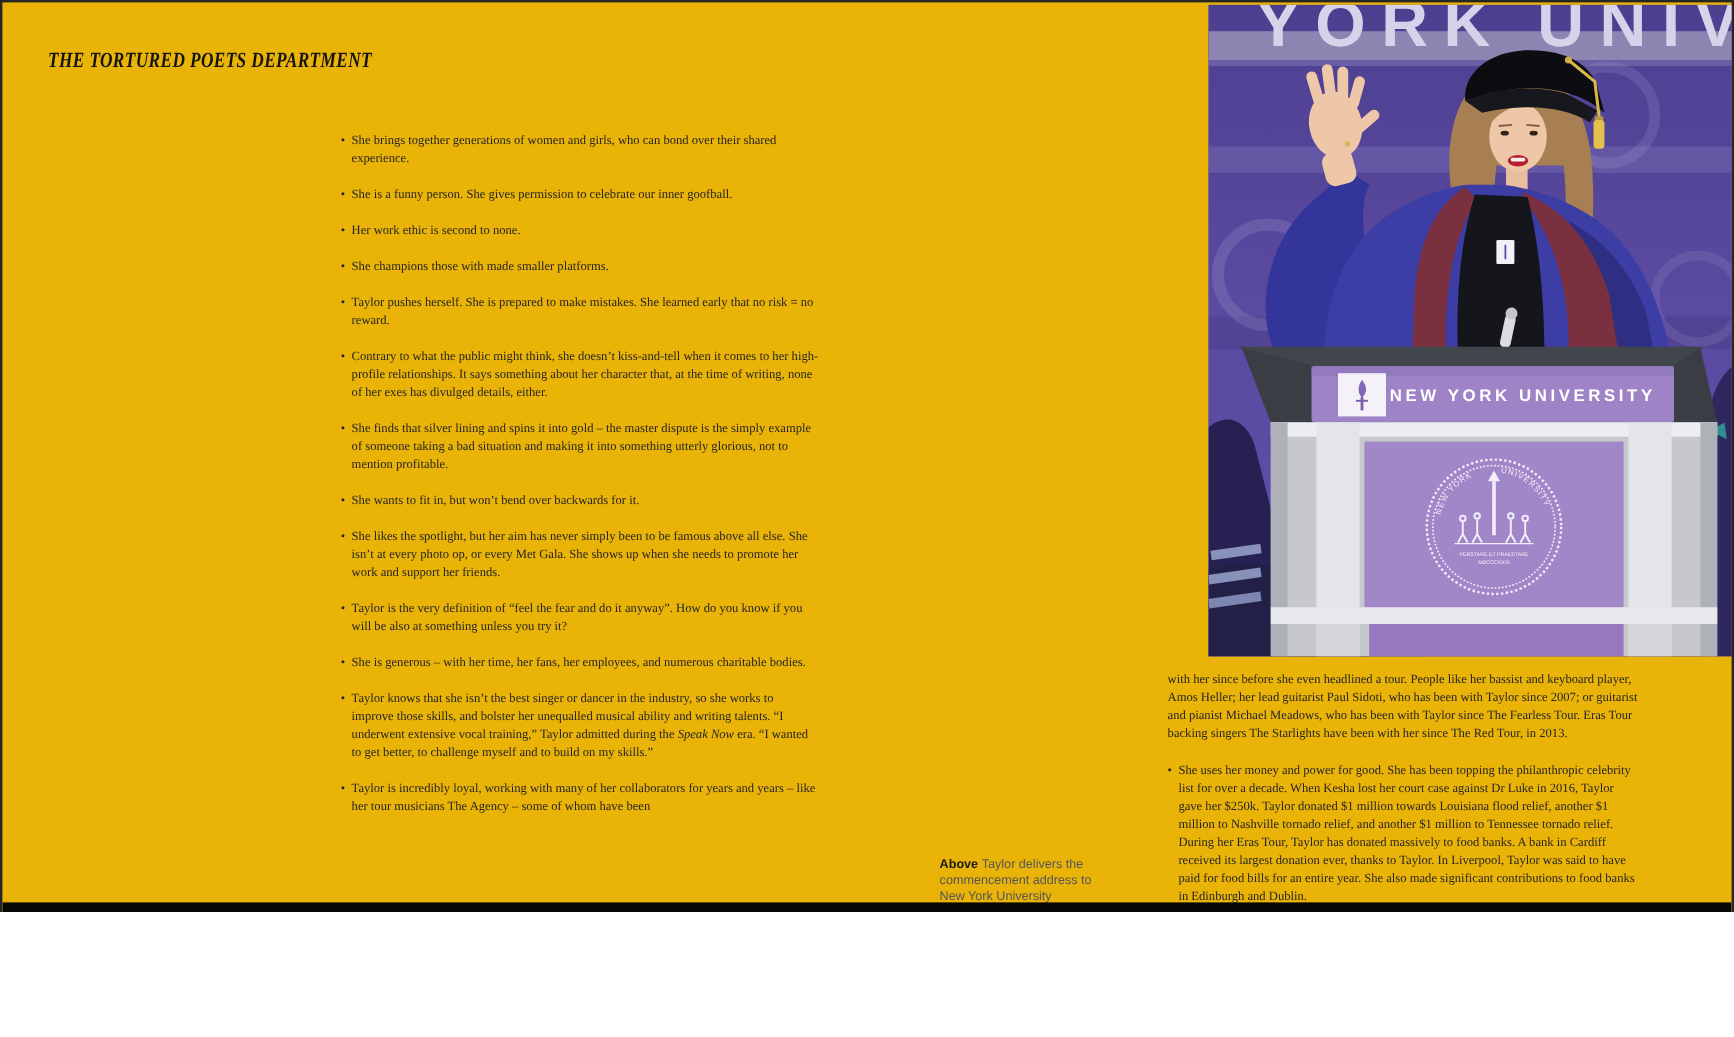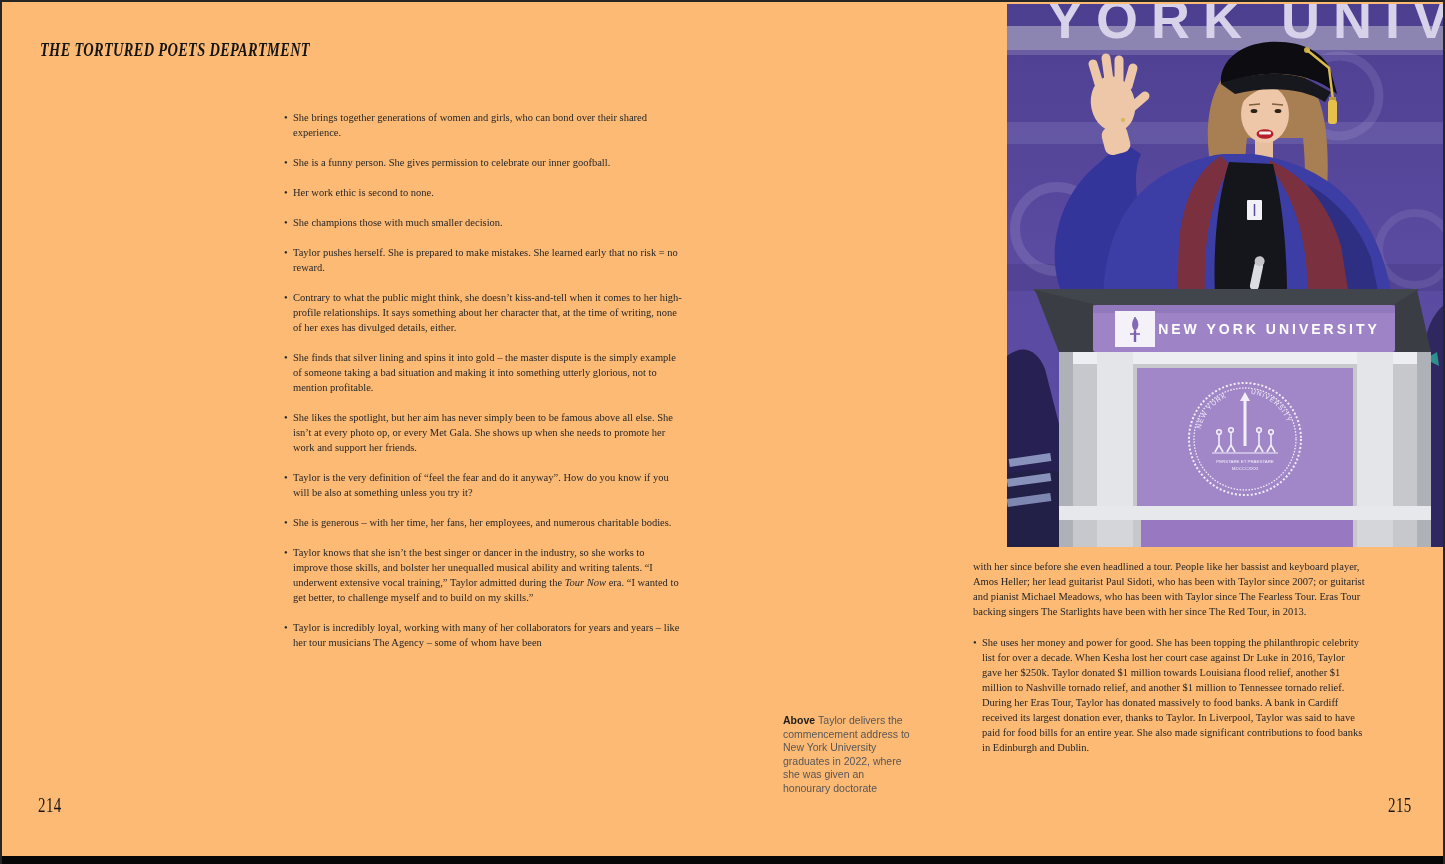--- a/index.html
+++ b/index.html
@@ -1,18 +1,18 @@
 <!DOCTYPE html>
 <html><head>
 <meta charset="utf-8">
 <style>
   html,body{margin:0;padding:0;background:#ffffff;}
   .screen{
-    position:relative;width:1445px;height:864px;box-sizing:border-box;
-    background:#fdba74;overflow:hidden;
+    position:relative;width:1445px;height:760px;box-sizing:border-box;
+    background:#eab308;overflow:hidden;
     border-top:2px solid #262624;border-left:2px solid #262624;border-right:2px solid #262624;
     font-family:"Liberation Serif",serif;color:#262626;
   }
   .running-head{
     position:absolute;left:38px;top:38px;
     font-family:"Liberation Serif",serif;font-style:italic;font-weight:600;
     font-size:18px;letter-spacing:.4px;color:#141414;
     transform:scaleX(.8);transform-origin:left top;white-space:nowrap;
   }
   .body-serif{font-size:10.5px;line-height:15px;letter-spacing:0;color:#262626;}
@@ -45,28 +45,29 @@
 
 <div class="screen">
 
   <div class="running-head">THE TORTURED POETS DEPARTMENT</div>
 
   <div class="left-col body-serif">
     <ul class="bullets">
       <li>She brings together generations of women and girls, who can bond over their shared experience.</li>
       <li>She is a funny person. She gives permission to celebrate our inner goofball.</li>
       <li>Her work ethic is second to none.</li>
-      <li>She champions those with much smaller decision.</li>
+      <li>She champions those with made smaller platforms.</li>
       <li>Taylor pushes herself. She is prepared to make mistakes. She learned early that no risk = no reward.</li>
       <li>Contrary to what the public might think, she doesn’t kiss-and-tell when it comes to her high-profile relationships. It says something about her character that, at the time of writing, none of her exes has divulged details, either.</li>
       <li>She finds that silver lining and spins it into gold – the master dispute is the simply example of someone taking a bad situation and making it into something utterly glorious, not to mention profitable.</li>
+      <li>She wants to fit in, but won’t bend over backwards for it.</li>
       <li>She likes the spotlight, but her aim has never simply been to be famous above all else. She isn’t at every photo op, or every Met Gala. She shows up when she needs to promote her work and support her friends.</li>
       <li>Taylor is the very definition of “feel the fear and do it anyway”. How do you know if you will be also at something unless you try it?</li>
       <li>She is generous – with her time, her fans, her employees, and numerous charitable bodies.</li>
-      <li><span>Taylor knows that she isn’t the best singer or dancer in the industry, so she works to improve those skills, and bolster her unequalled musical ability and writing talents. “I underwent extensive vocal training,” Taylor admitted during the </span><span class="it">Tour Now</span><span> era. “I wanted to get better, to challenge myself and to build on my skills.”</span></li>
+      <li><span>Taylor knows that she isn’t the best singer or dancer in the industry, so she works to improve those skills, and bolster her unequalled musical ability and writing talents. “I underwent extensive vocal training,” Taylor admitted during the </span><span class="it">Speak Now</span><span> era. “I wanted to get better, to challenge myself and to build on my skills.”</span></li>
       <li>Taylor is incredibly loyal, working with many of her collaborators for years and years – like her tour musicians The Agency – some of whom have been</li>
     </ul>
   </div>
 
   <div class="caption">
     <span class="cap-label">Above</span><span>Taylor delivers the commencement address to New York University graduates in 2022, where she was given an honourary doctorate</span>
   </div>
 
   <div class="right-col body-serif">
     <p>with her since before she even headlined a tour. People like her bassist and keyboard player, Amos Heller; her lead guitarist Paul Sidoti, who has been with Taylor since 2007; or guitarist and pianist Michael Meadows, who has been with Taylor since The Fearless Tour. Eras Tour backing singers The Starlights have been with her since The Red Tour, in 2013.</p>

